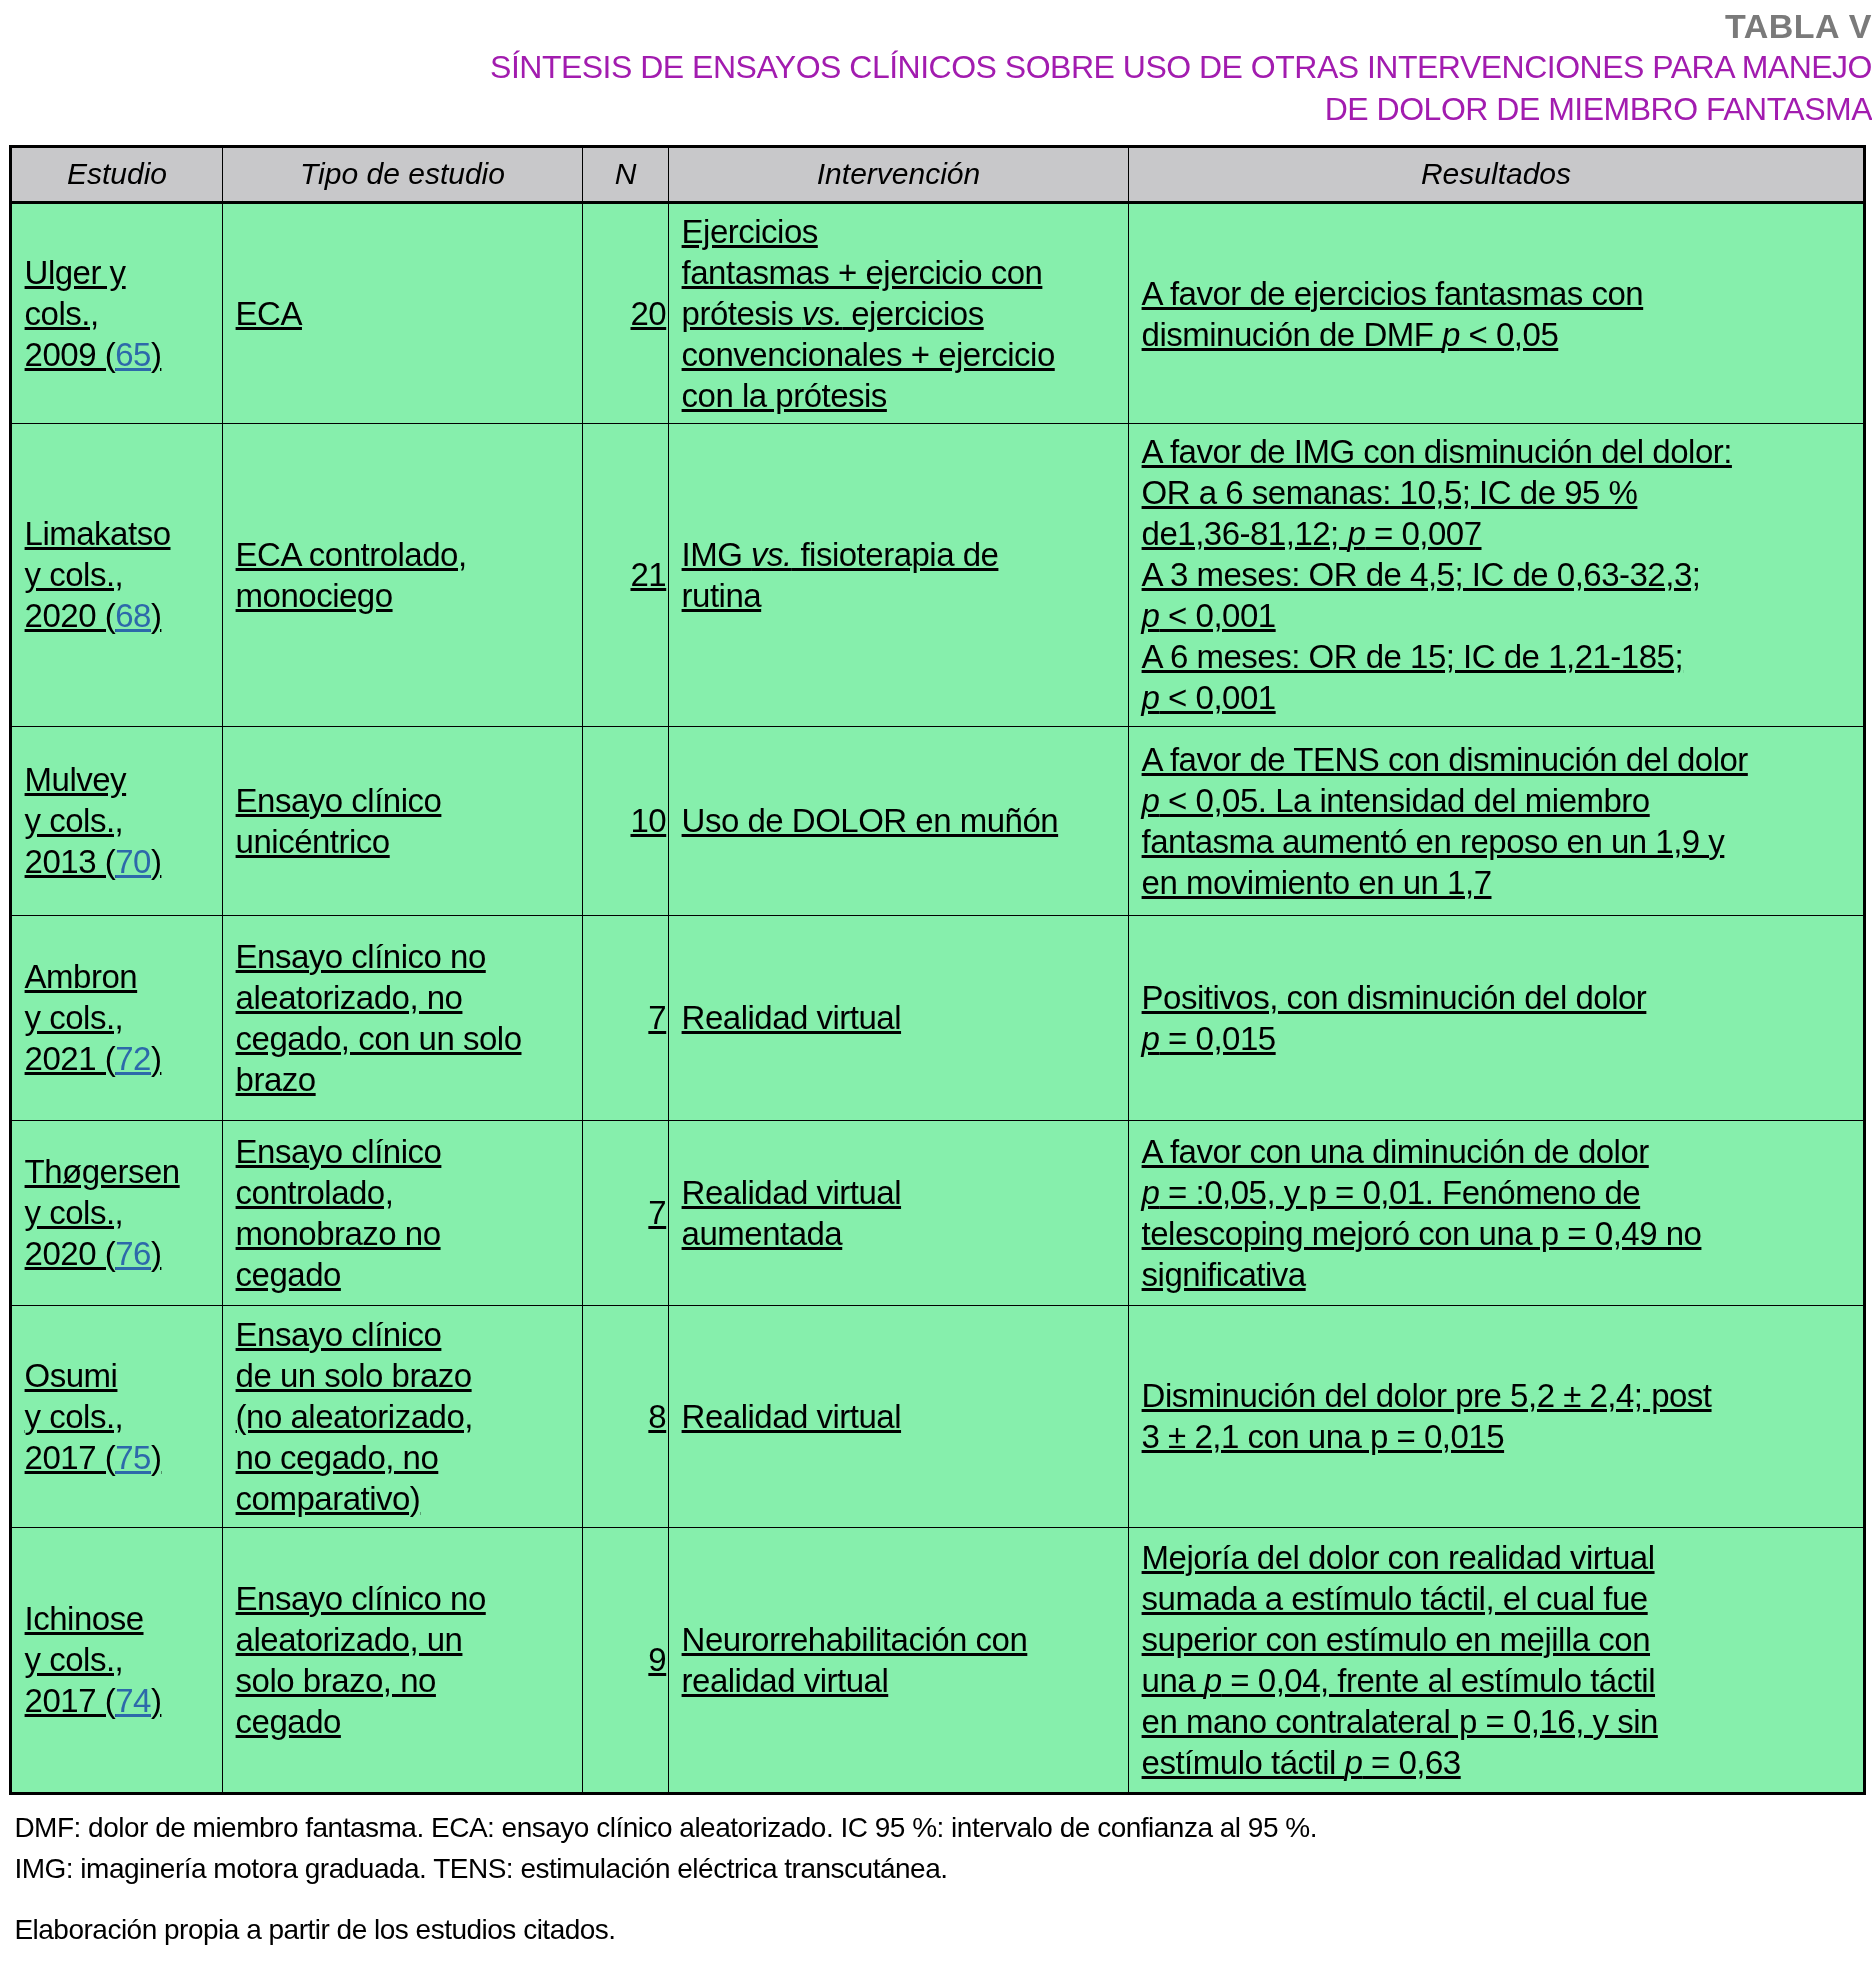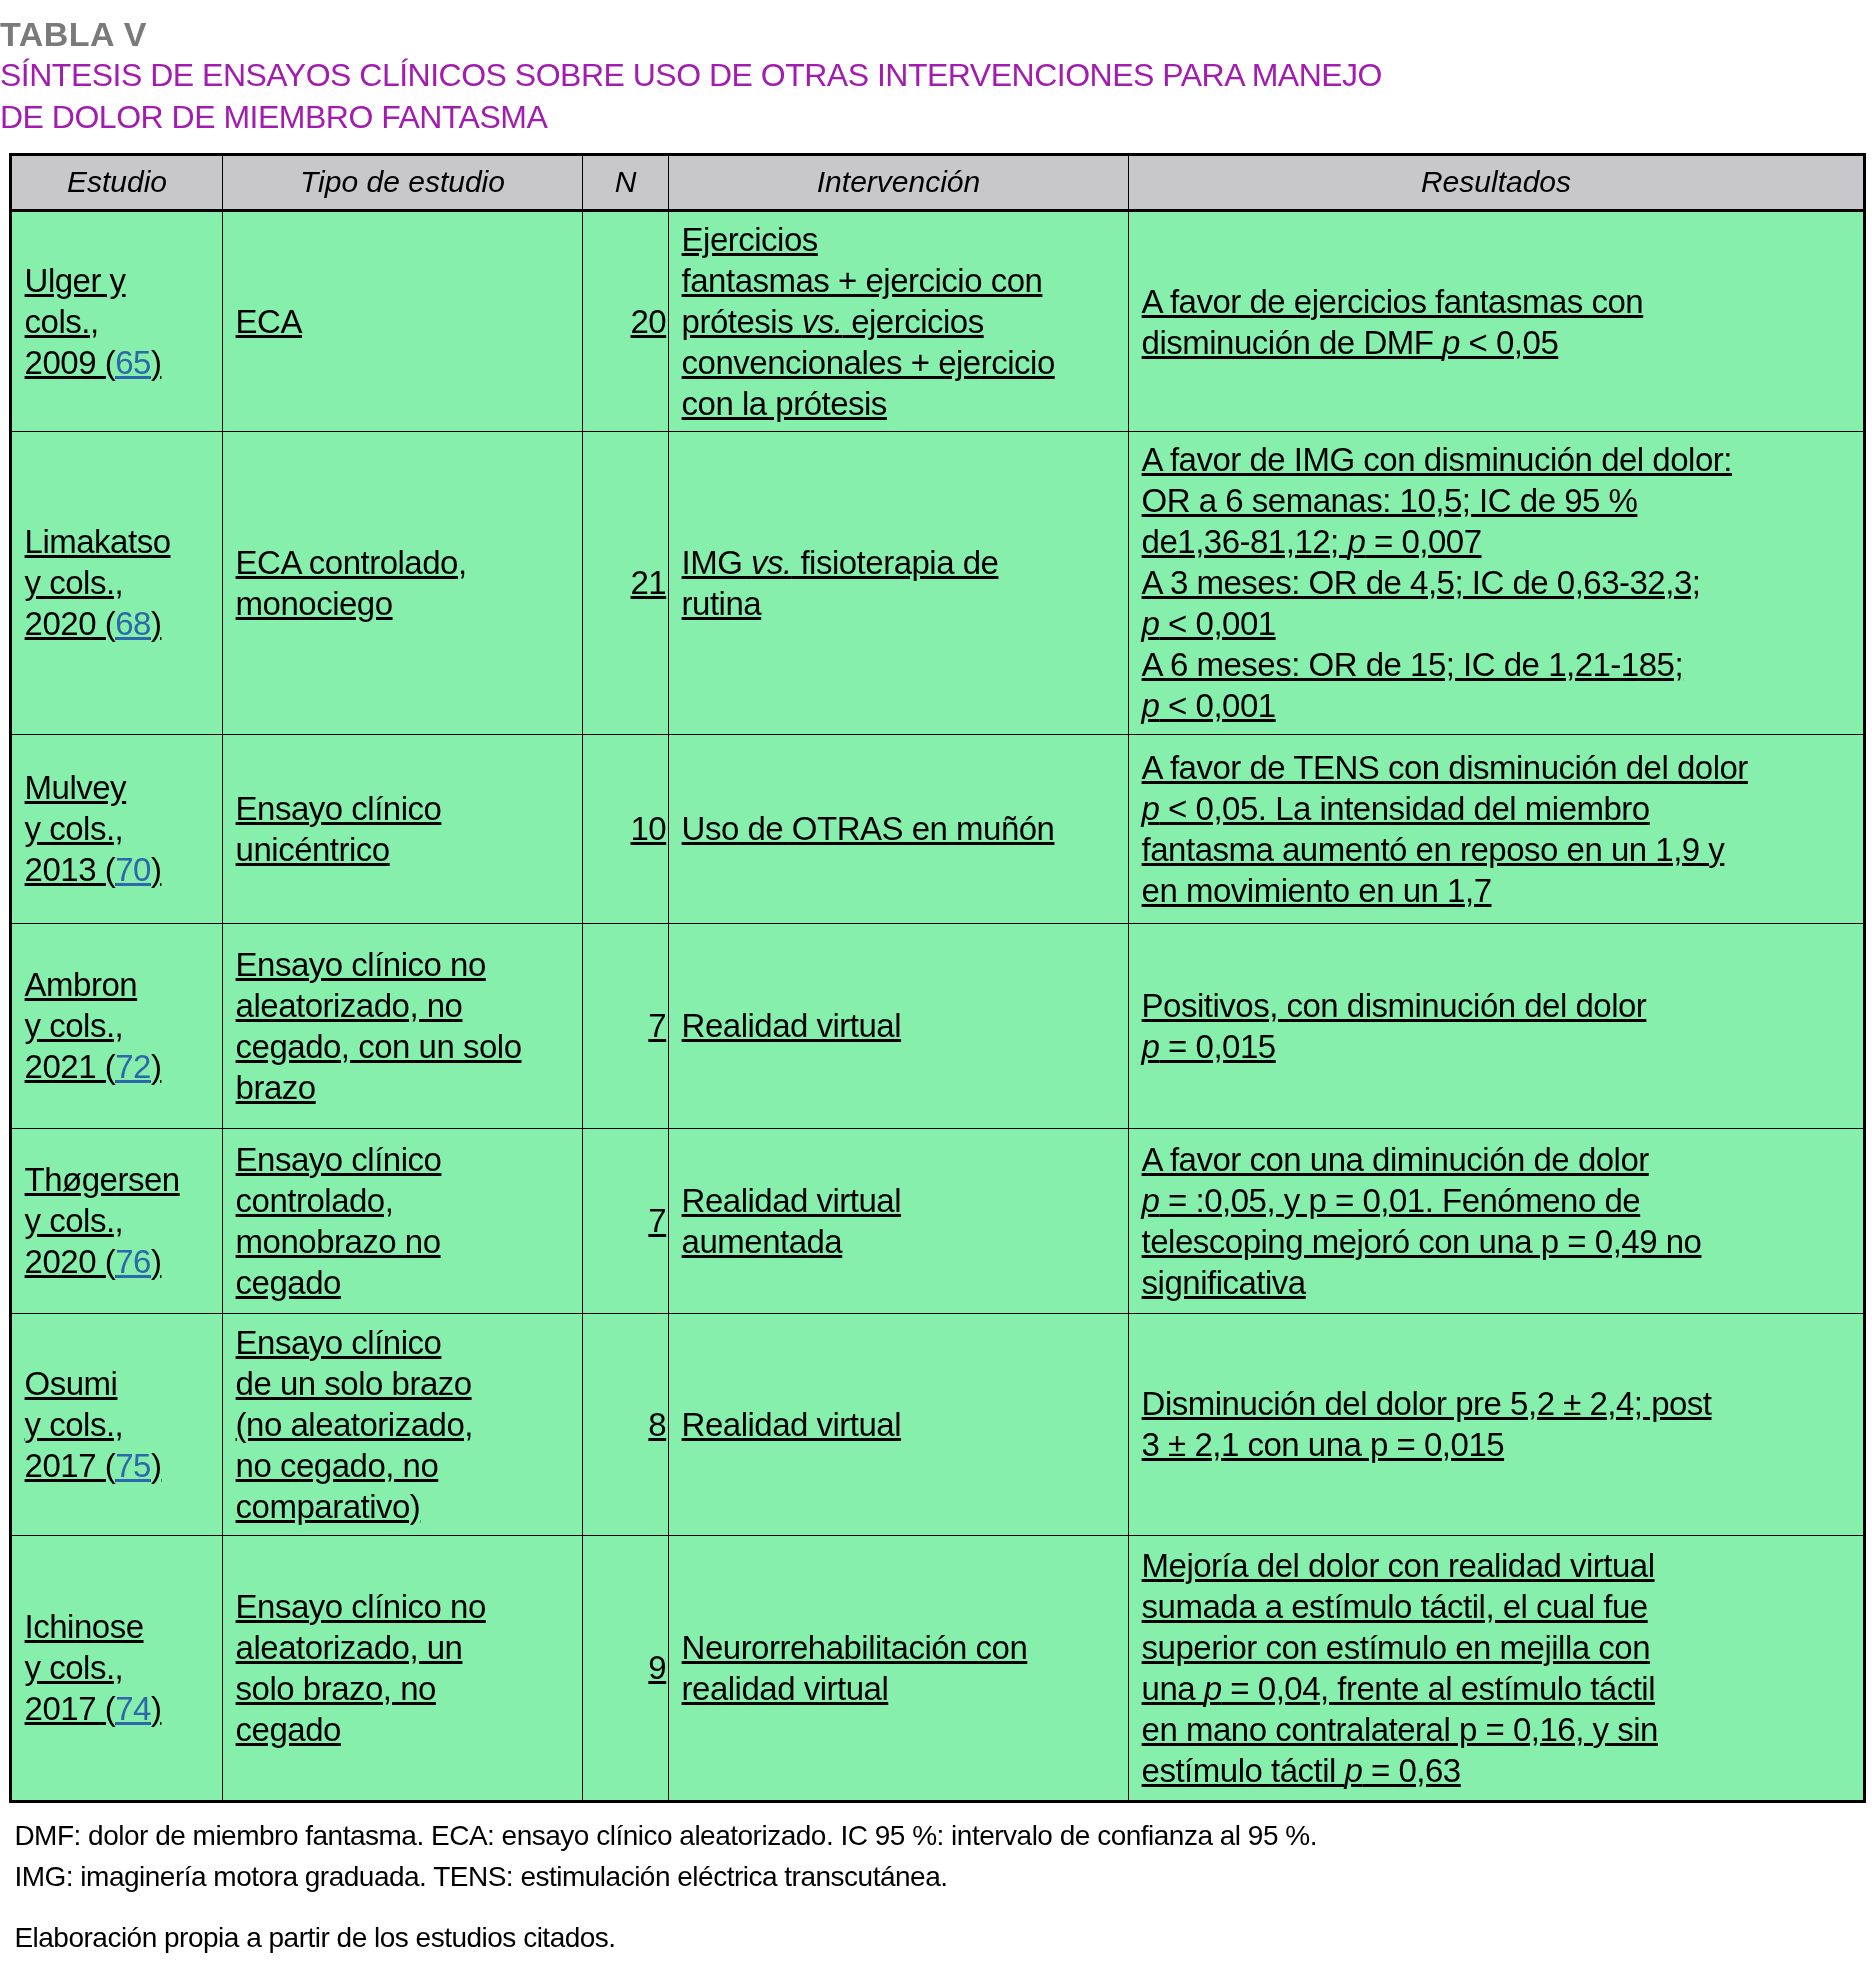--- a/index.html
+++ b/index.html
@@ -2,21 +2,21 @@
 <html style="font-size:14.4px"><head>
 <meta charset="utf-8">
 <style>
   html,body{margin:0;padding:0;background:#ffffff;}
   .page{
     width:1872px; height:1978px; box-sizing:border-box;
     background:#ffffff; color:#000;
     font-family:"Liberation Sans", sans-serif;
     overflow:hidden;
   }
-  .title-block{ text-align:left; padding-top:15px; }
+  .title-block{ text-align:right; padding-top:7px; }
   .table-title{
     font-size:34px; font-weight:bold; color:#7a7a7a; letter-spacing:0.5px;
   }
   .table-subtitle{
     font-size:32px; color:#a21caf; line-height:1.32; letter-spacing:-0.5px;
   }
   table.main{
     border-collapse:collapse; table-layout:fixed;
     width:1854px; margin:14.4px 0 0 9px;
     border:3.6px solid #000;
@@ -115,21 +115,21 @@
 A 6 meses: OR de 15; IC de 1,21-185;
 </span><i>p</i><span> &lt; 0,001</span></td>
       </tr>
       <tr>
         <td><span>Mulvey
 y cols.,
 2013 (</span><a class="ref-link" href="#">70</a><span>)</span></td>
         <td>Ensayo clínico
 unicéntrico</td>
         <td class="n-cell">10</td>
-        <td><span>Uso de OTRAS en muñón</span></td>
+        <td><span>Uso de DOLOR en muñón</span></td>
         <td><span>A favor de TENS con disminución del dolor
 </span><i>p</i><span> &lt; 0,05. La intensidad del miembro
 fantasma aumentó en reposo en un 1,9 y
 en movimiento en un 1,7</span></td>
       </tr>
       <tr>
         <td><span>Ambron
 y cols.,
 2021 (</span><a class="ref-link" href="#">72</a><span>)</span></td>
         <td>Ensayo clínico no

